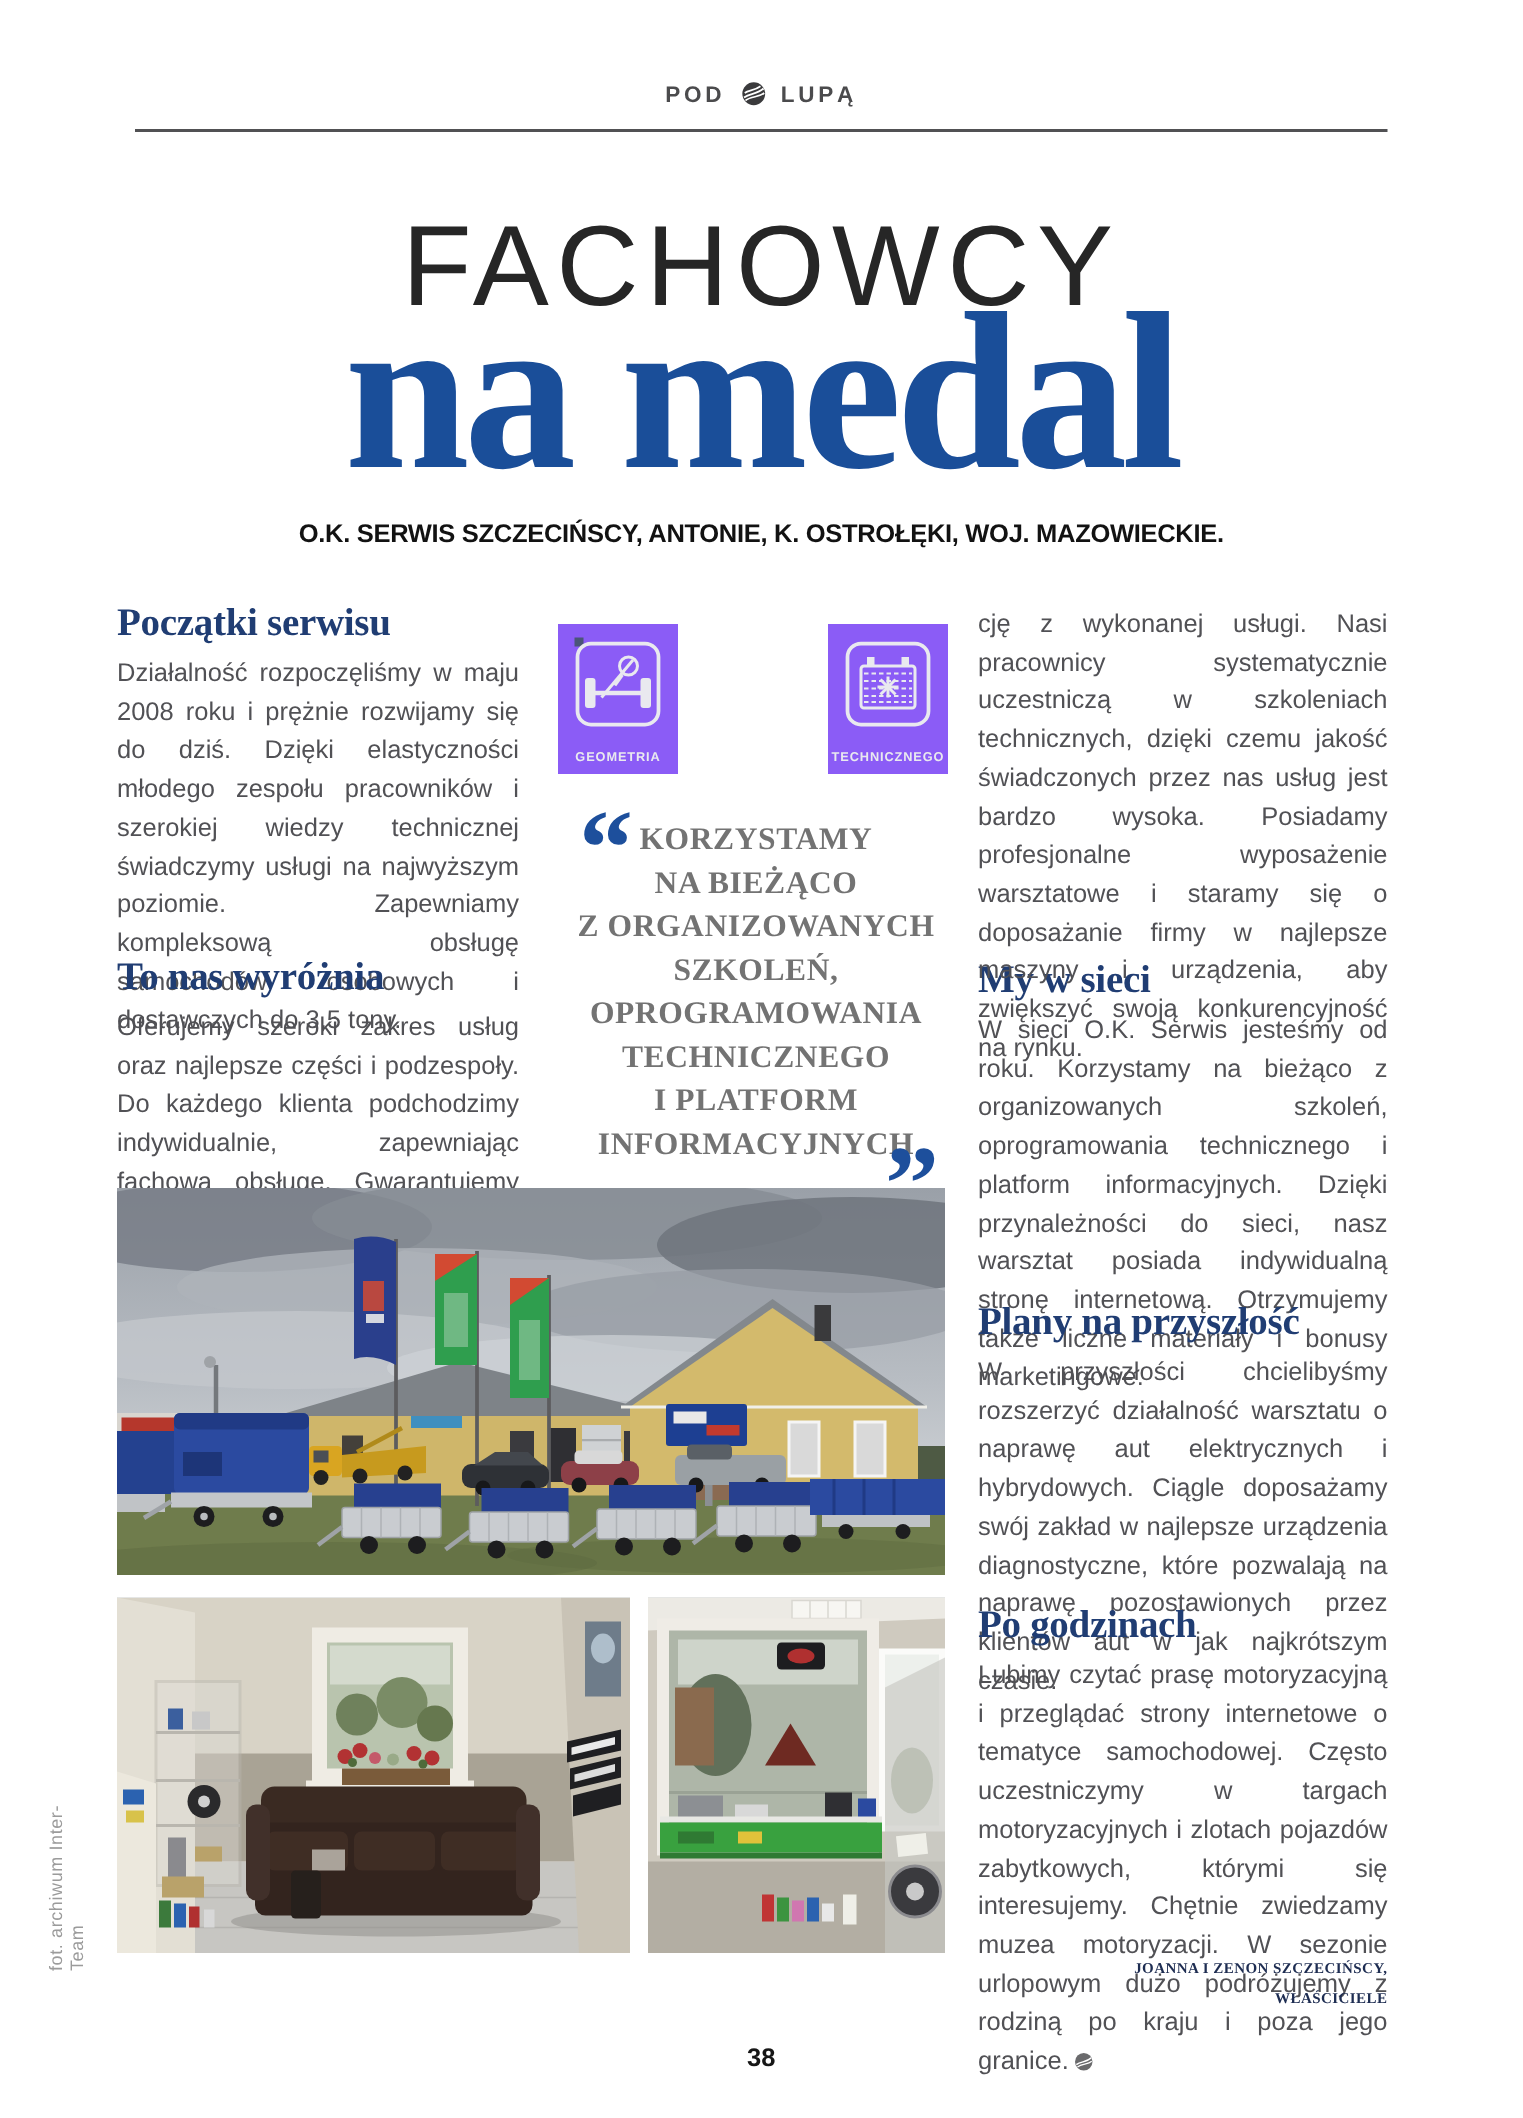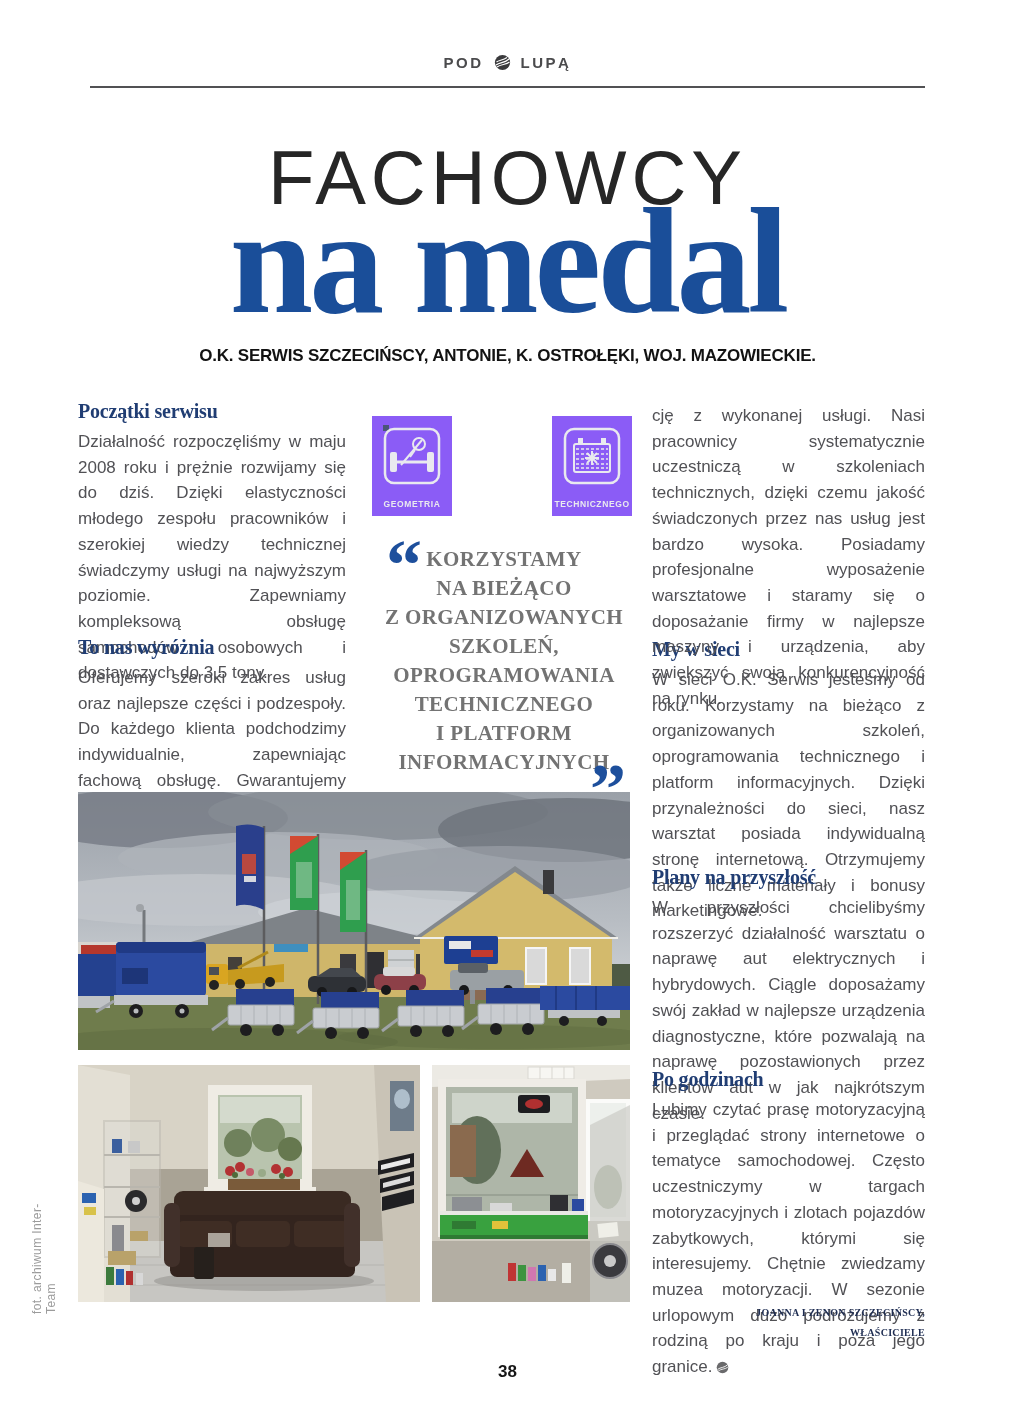--- a/index.html
+++ b/index.html
@@ -17,21 +17,21 @@
     font-size:76px;font-weight:400;color:#262626;letter-spacing:5px;}
   .main-title{position:absolute;top:186px;left:0;width:100%;text-align:center;
     font-family:"Liberation Serif",serif;font-weight:bold;font-size:150px;line-height:1;
     color:#1a4e99;letter-spacing:-4px;}
   .subtitle{position:absolute;top:346px;left:0;width:100%;text-align:center;
     font-weight:bold;font-size:17px;color:#121212;letter-spacing:-0.2px;}
 
   
   .sec{position:absolute;width:268px;}
   .sec h3{margin:0 0 6px 0;font-family:"Liberation Serif",serif;font-weight:bold;
-    font-size:20px;color:#203d73;letter-spacing:-0.2px;}
+    font-size:26px;color:#203d73;letter-spacing:-0.2px;}
   .sec p{margin:0;font-size:17px;line-height:25.7px;color:#515155;text-align:justify;}
 
   
   .tile{position:absolute;width:80px;height:100px;background:#8b5cf6;top:416px;}
   .tile .label{position:absolute;bottom:7px;left:0;width:100%;text-align:center;
     color:#e9e9ef;font-size:8.5px;font-weight:bold;letter-spacing:0.6px;}
   .tile svg{position:absolute;top:8px;left:10px;}
 
   
   .quote-block{position:absolute;left:368px;top:545px;width:272px;}

